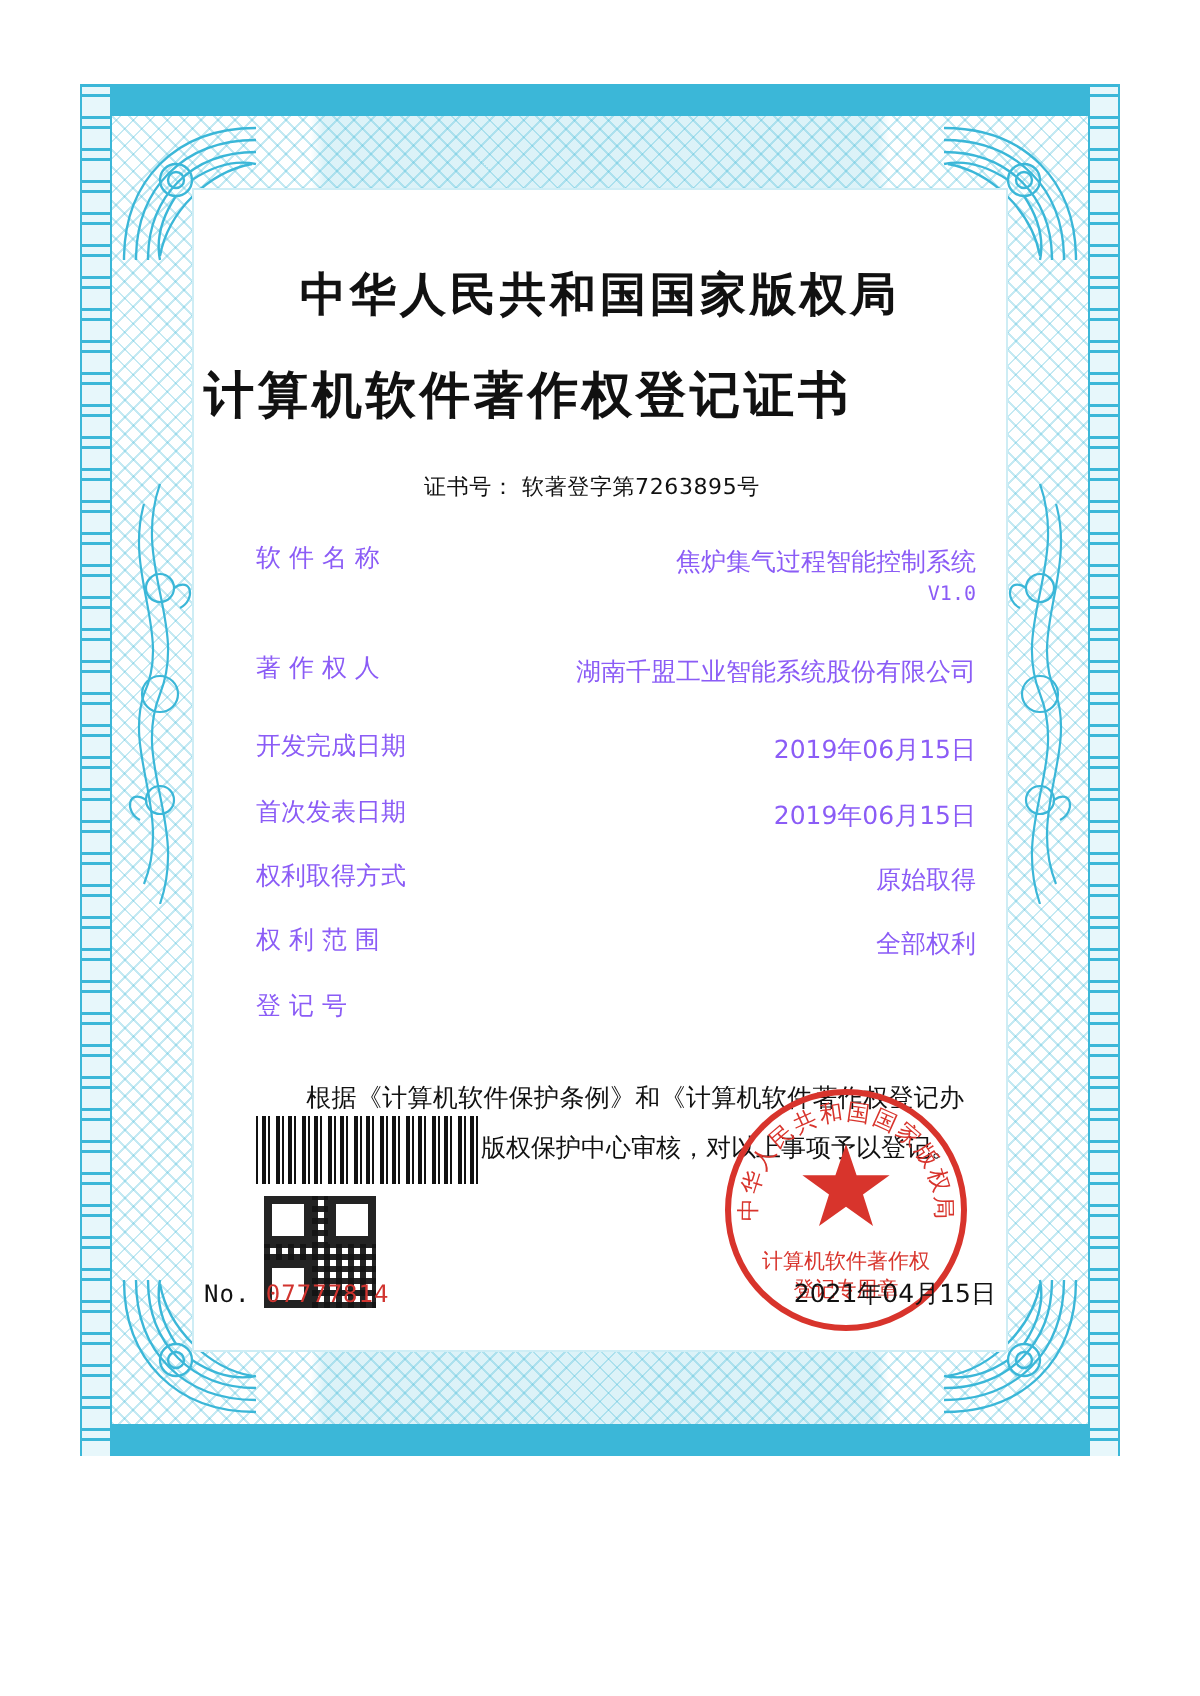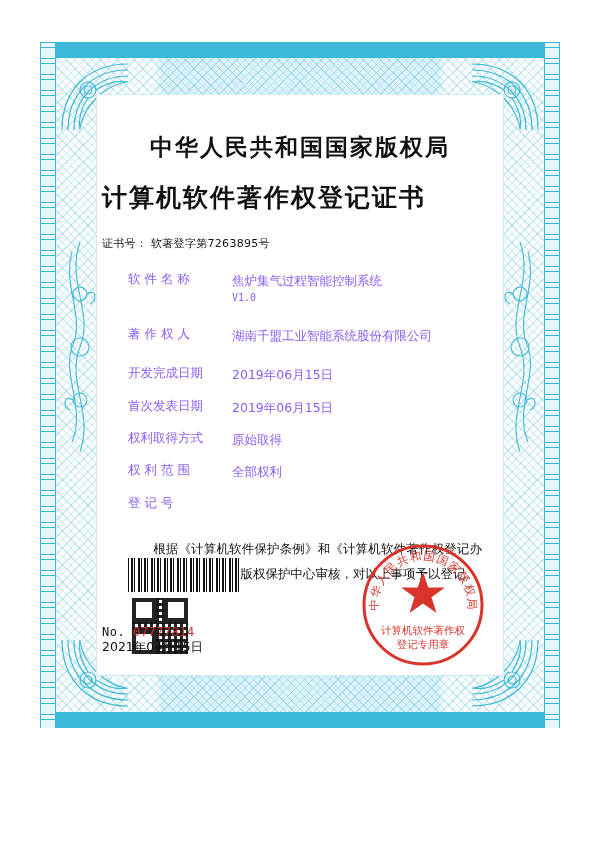--- a/index.html
+++ b/index.html
@@ -128,21 +128,21 @@
     text-align: left;
     font-family: "DejaVu Sans", sans-serif;
     font-size: 25px;
     font-weight: 700;
     letter-spacing: 2px;
     color: #111111;
     margin-top: 18px;
   }
 
   .cert-no {
-    text-align: left;
+    text-align: center;
     font-family: "DejaVu Sans", sans-serif;
     font-size: 11px;
     color: #111111;
     margin-top: 22px;
     padding-right: 8px;
     letter-spacing: 0.3px;
   }
 
   .fields {
     margin-top: 14px;
@@ -159,20 +159,21 @@
   }
   .flabel {
     width: 104px;
     flex: 0 0 104px;
     letter-spacing: 0px;
     white-space: nowrap;
   }
   .fvalue {
     flex: 1 1 auto;
     line-height: 1.55;
+    text-align: right;
   }
   .fvalue .mono {
     font-family: "DejaVu Sans Mono", monospace;
     font-size: 10px;
   }
   .row-gap-top { margin-top: 20px; }
 
   .para {
     margin-top: 24px;
     padding-left: 26px;
@@ -245,21 +246,20 @@
     position: absolute;
     left: 62px;
     right: 62px;
     bottom: 72px;
     display: flex;
     justify-content: space-between;
     align-items: baseline;
     font-family: "DejaVu Sans", sans-serif;
     font-size: 12px;
     color: #111111;
-    flex-direction: column;
   }
   .serial {
     font-family: "DejaVu Sans Mono", monospace;
     font-size: 12px;
     letter-spacing: 0.5px;
   }
   .serial .no { color: #111; }
   .serial .num { color: #d1342f; }
   .issue-date { font-size: 12.5px; text-align: right; }
 </style>

